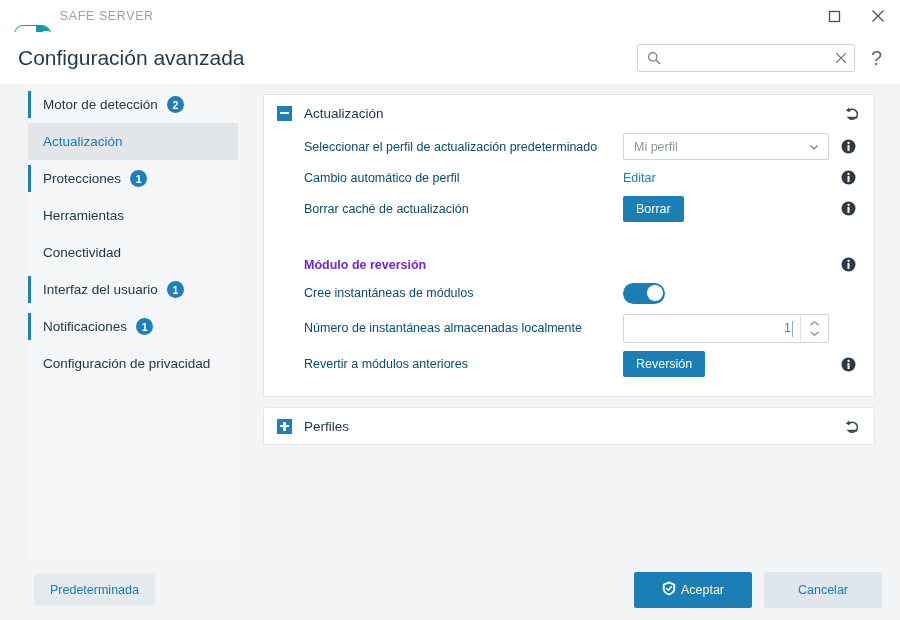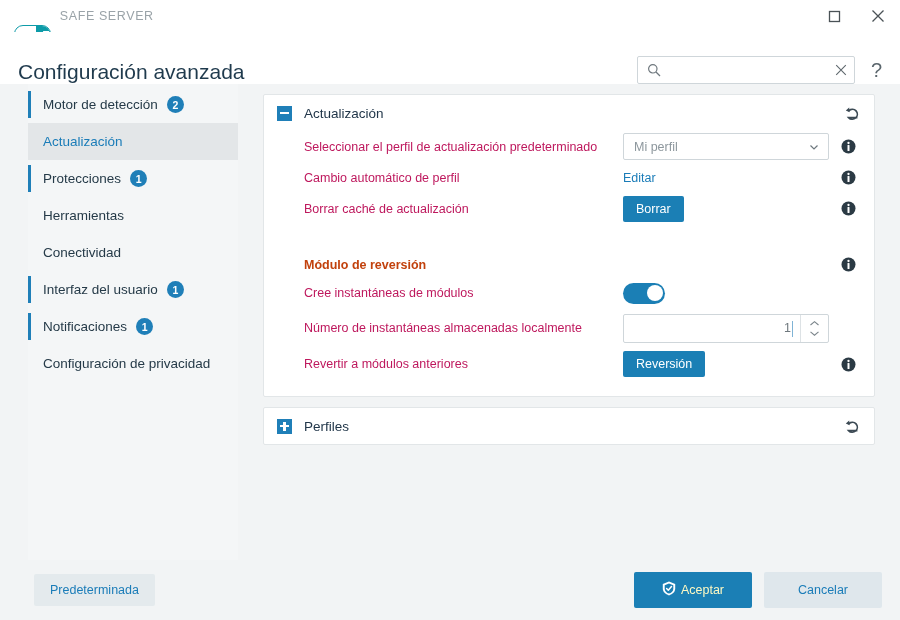--- a/index.html
+++ b/index.html
@@ -62,21 +62,21 @@
     width: 44px; height: 32px;
     display: flex; align-items: center; justify-content: center;
     color: #555c61;
   }
   .winbtn svg { display: block; }
 
   
   .header {
     flex: 0 0 52px; height: 52px;
     background: #ffffff;
-    display: flex; align-items: flex-end;
+    display: flex; align-items: center;
     padding: 0 14px 0 18px;
     position: relative;
     gap: 12px;
   }
   .page-title {
     font-size: 21px; color: #1f3a4d; font-weight: 400;
   }
   .header-right {
     margin-left: auto; display: flex; align-items: center; gap: 12px;
   }
@@ -177,25 +177,25 @@
     display: flex; align-items: center; cursor: pointer;
   }
 
   .rows { padding: 0 13px 14px 13px; }
   .row {
     min-height: 31px;
     display: flex; align-items: center;
     padding: 0 0 0 27px;
   }
   .row-label {
-    font-size: 12.5px; color: #be185d;
+    font-size: 12.5px; color: #0c4a6e;
     flex: 1; min-width: 0;
   }
   .row-label.group {
-    font-weight: 700; color: #c2410c; font-size: 12.5px;
+    font-weight: 700; color: #6d28d9; font-size: 12.5px;
   }
   .row-control {
     width: 212px; flex: 0 0 212px;
     display: flex; 
   }
   .info-icon {
     width: 26px; flex: 0 0 26px;
     display: flex; align-items: center; justify-content: center;
     cursor: pointer;
   }

